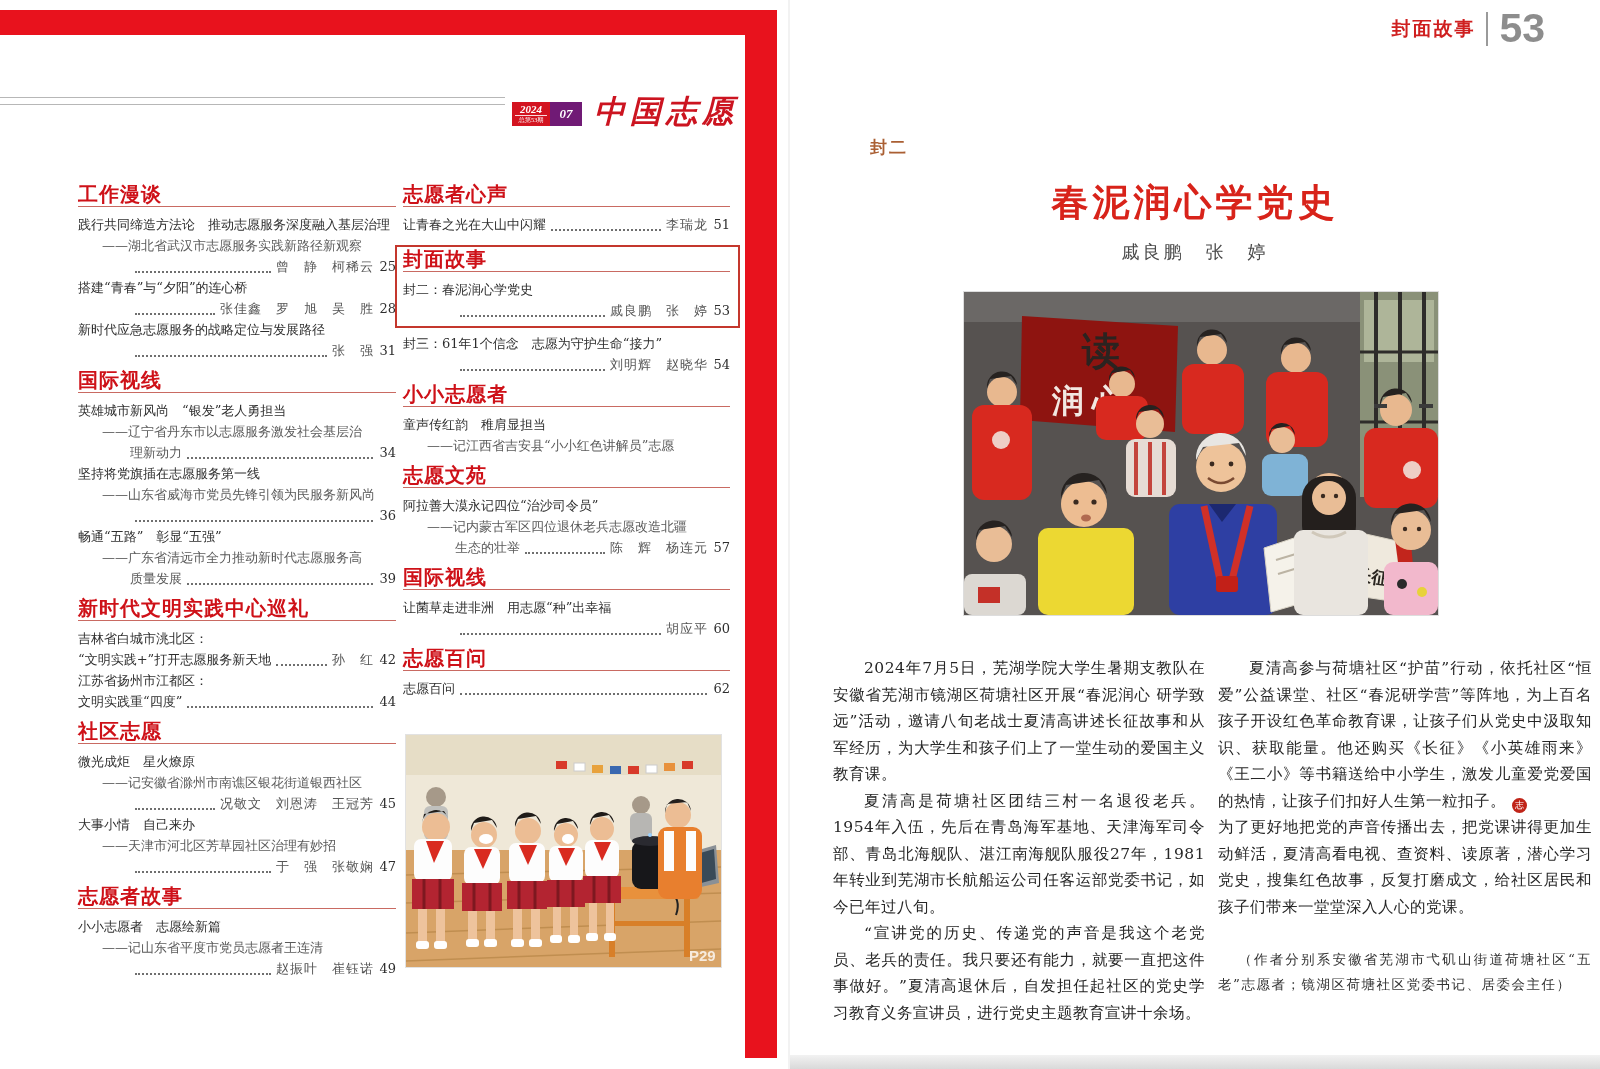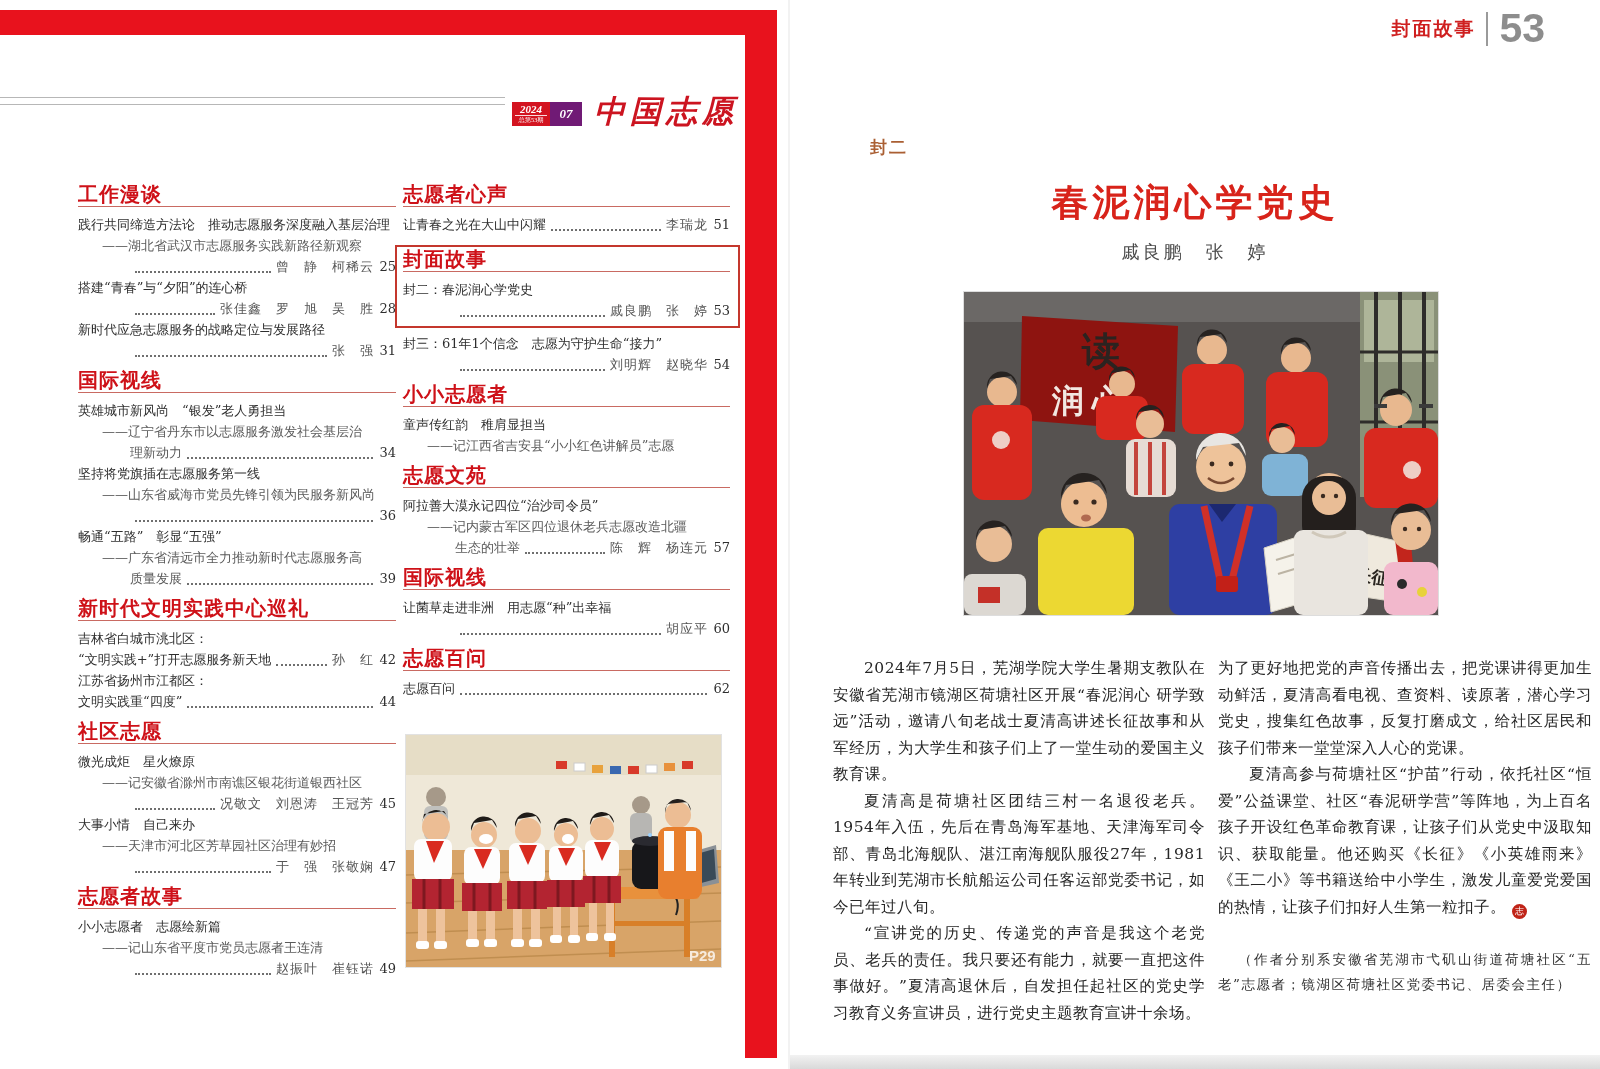--- a/index.html
+++ b/index.html
@@ -582,19 +582,19 @@
       </g>
     </svg>
 
     <div id="article-col1" class="body-col">
         <p class="body-para indent">2024年7月5日，芜湖学院大学生暑期支教队在安徽省芜湖市镜湖区荷塘社区开展“春泥润心 研学致远”活动，邀请八旬老战士夏清高讲述长征故事和从军经历，为大学生和孩子们上了一堂生动的爱国主义教育课。</p>
         <p class="body-para indent">夏清高是荷塘社区团结三村一名退役老兵。1954年入伍，先后在青岛海军基地、天津海军司令部、青岛北海舰队、湛江南海舰队服役27年，1981年转业到芜湖市长航船运公司任客运部党委书记，如今已年过八旬。</p>
         <p class="body-para indent">“宣讲党的历史、传递党的声音是我这个老党员、老兵的责任。我只要还有能力，就要一直把这件事做好。”夏清高退休后，自发担任起社区的党史学习教育义务宣讲员，进行党史主题教育宣讲十余场。</p>
       </div>
     <div id="article-col2-wrap" class="body-col">
       <div id="article-col2">
+          <p class="body-para indent">夏清高参与荷塘社区“护苗”行动，依托社区“恒爱”公益课堂、社区“春泥研学营”等阵地，为上百名孩子开设红色革命教育课，让孩子们从党史中汲取知识、获取能量。他还购买《长征》《小英雄雨来》《王二小》等书籍送给中小学生，激发儿童爱党爱国的热情，让孩子们扣好人生第一粒扣子。<span class="end-mark">志</span></p>
           <p class="body-para">为了更好地把党的声音传播出去，把党课讲得更加生动鲜活，夏清高看电视、查资料、读原著，潜心学习党史，搜集红色故事，反复打磨成文，给社区居民和孩子们带来一堂堂深入人心的党课。</p>
-          <p class="body-para indent">夏清高参与荷塘社区“护苗”行动，依托社区“恒爱”公益课堂、社区“春泥研学营”等阵地，为上百名孩子开设红色革命教育课，让孩子们从党史中汲取知识、获取能量。他还购买《长征》《小英雄雨来》《王二小》等书籍送给中小学生，激发儿童爱党爱国的热情，让孩子们扣好人生第一粒扣子。<span class="end-mark">志</span></p>
         </div>
       <div id="article-note">（作者分别系安徽省芜湖市弋矶山街道荷塘社区“五老”志愿者；镜湖区荷塘社区党委书记、居委会主任）</div>
     </div>
   </div>
 </div>
 
 </body></html>

